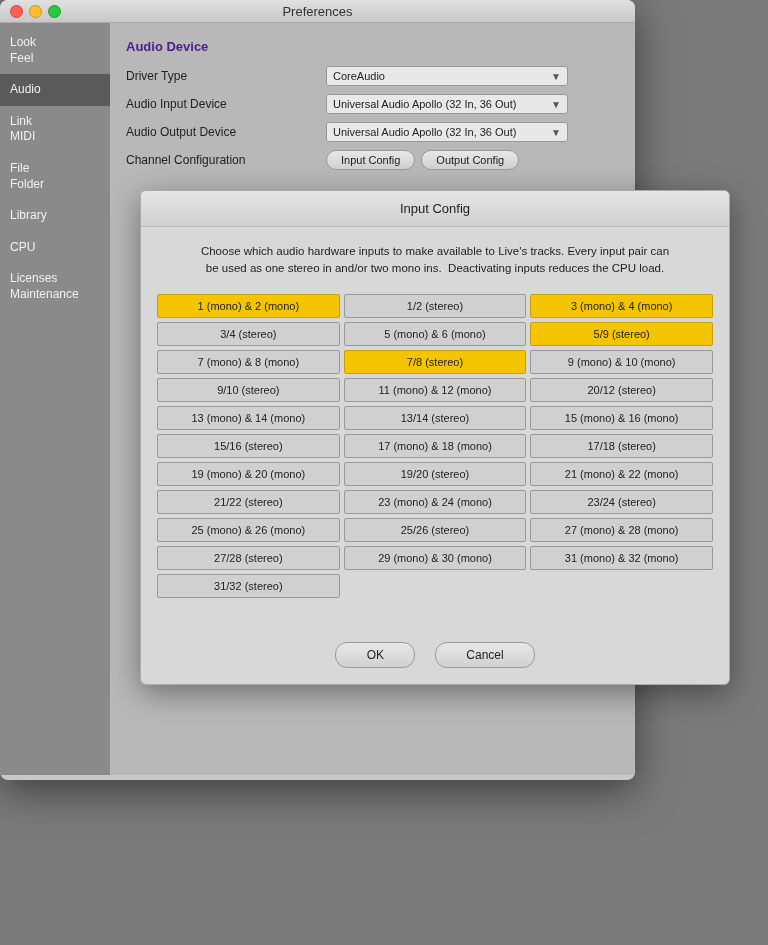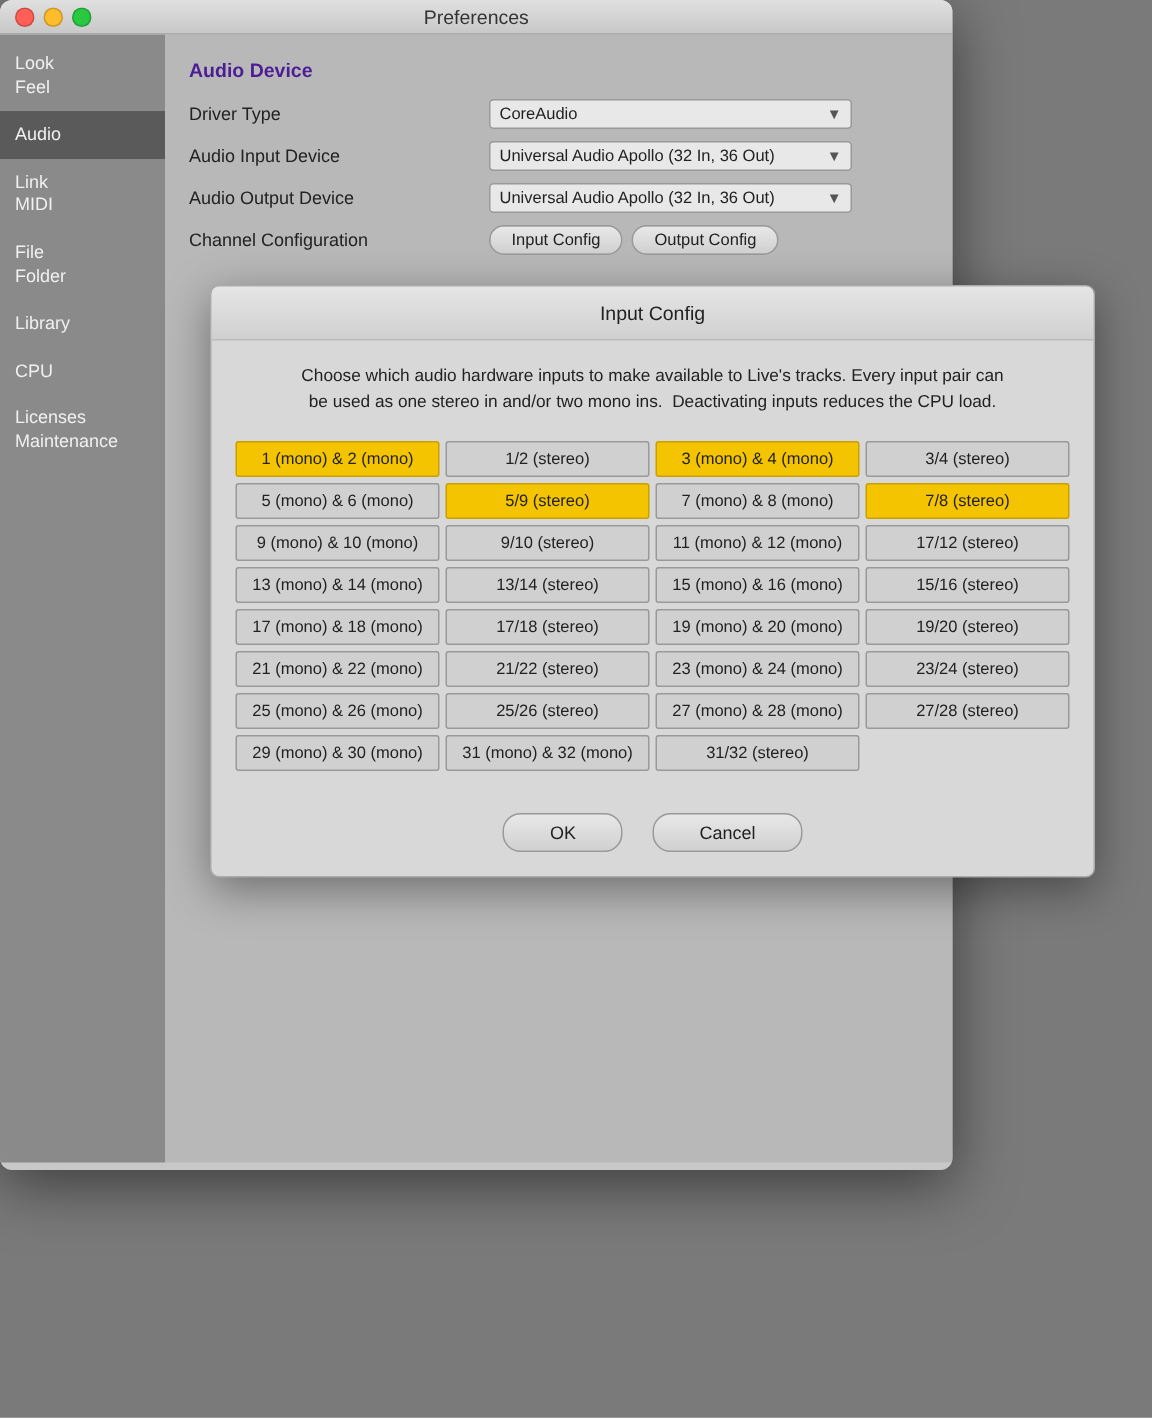--- a/index.html
+++ b/index.html
@@ -192,22 +192,23 @@
     .dialog-description {
       font-size: 11.5px;
       color: #222;
       line-height: 1.5;
       margin-bottom: 16px;
       text-align: center;
     }
 
     .input-grid {
       display: grid;
-      grid-template-columns: 1fr 1fr 1fr 1fr;
+      grid-template-columns: 1fr 1fr 1fr;
       gap: 4px;
+      margin-bottom: 16px;
     }
 
     .input-btn {
       background: #d0d0d0;
       border: 1px solid #999;
       border-radius: 2px;
       padding: 5px 8px;
       font-size: 11px;
       color: #222;
       text-align: center;
@@ -324,21 +325,21 @@
           <div class="input-btn">1/2 (stereo)</div>
           <div class="input-btn active-yellow">3 (mono) &amp; 4 (mono)</div>
           <div class="input-btn">3/4 (stereo)</div>
           <div class="input-btn">5 (mono) &amp; 6 (mono)</div>
           <div class="input-btn active-yellow">5/9 (stereo)</div>
           <div class="input-btn">7 (mono) &amp; 8 (mono)</div>
           <div class="input-btn active-yellow">7/8 (stereo)</div>
           <div class="input-btn">9 (mono) &amp; 10 (mono)</div>
           <div class="input-btn">9/10 (stereo)</div>
           <div class="input-btn">11 (mono) &amp; 12 (mono)</div>
-          <div class="input-btn">17/12 (stereo)</div>
+          <div class="input-btn">20/12 (stereo)</div>
           <div class="input-btn">13 (mono) &amp; 14 (mono)</div>
           <div class="input-btn">13/14 (stereo)</div>
           <div class="input-btn">15 (mono) &amp; 16 (mono)</div>
           <div class="input-btn">15/16 (stereo)</div>
           <div class="input-btn">17 (mono) &amp; 18 (mono)</div>
           <div class="input-btn">17/18 (stereo)</div>
           <div class="input-btn">19 (mono) &amp; 20 (mono)</div>
           <div class="input-btn">19/20 (stereo)</div>
           <div class="input-btn">21 (mono) &amp; 22 (mono)</div>
           <div class="input-btn">21/22 (stereo)</div>

